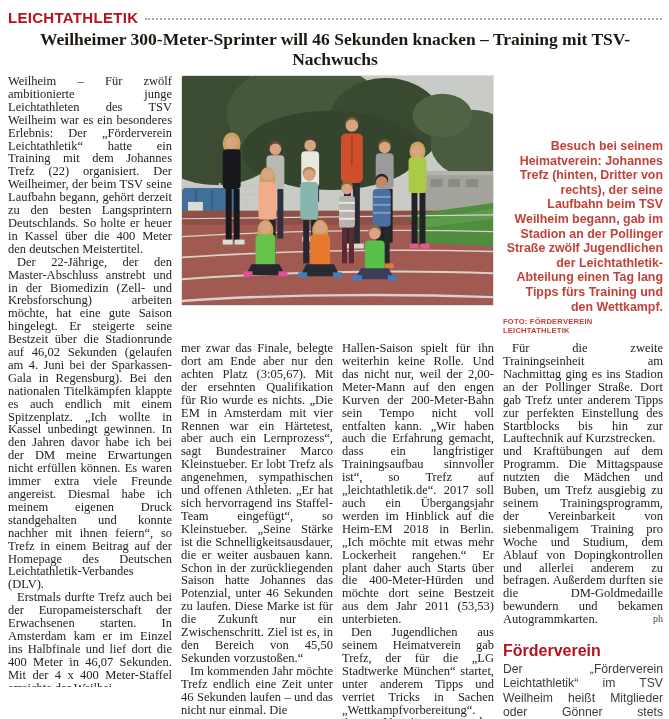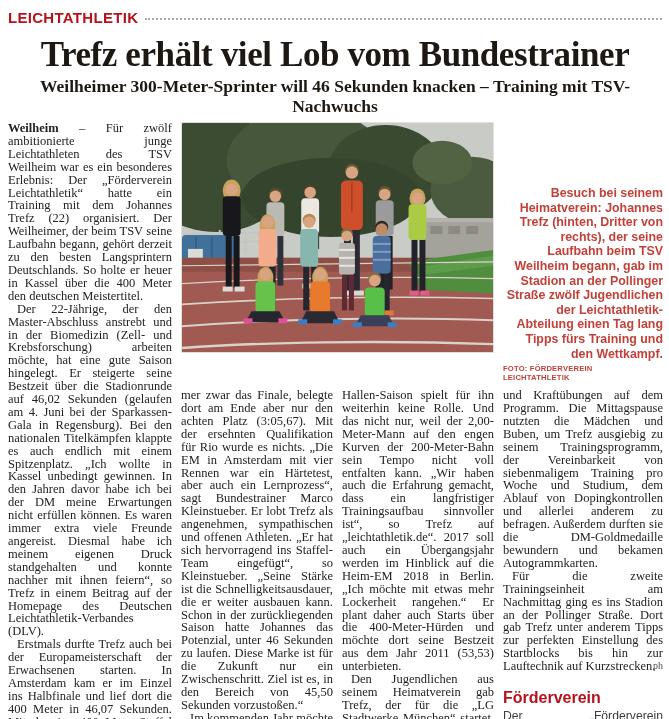--- a/index.html
+++ b/index.html
@@ -26,21 +26,21 @@
   
   .content{
     display:grid;
     grid-template-columns:164px 152px 152px 160px;
     column-gap:9px;
     align-items:start;
   }
   .col{font-size:12.5px;line-height:12.9px;text-align:justify;overflow:hidden;}
   .col p{margin:0;}
   .col p.indent{text-indent:9px;}
-  .lead{font-weight:700;}
+  .lead{font-weight:400;}
   .col1{grid-column:1;grid-row:1 / 3;height:612px;}
   .photo{
     grid-column:2 / 4;grid-row:1;margin:0;height:231px;
     border:1px solid #e2e0dd;box-sizing:border-box;background:#c9cbc8;
   }
   .photo svg{display:block;width:100%;height:100%;}
   .caption-block{grid-column:4;grid-row:1;padding-top:64px;}
   .caption{
     margin:0;font-family:"Liberation Sans","DejaVu Sans",sans-serif;
     font-weight:700;font-size:12.4px;line-height:14.6px;color:#c2423a;text-align:right;
@@ -69,21 +69,20 @@
 </head>
 <body>
 
 <div class="page">
 
   <header>
     <div class="kicker-row">
       <span class="kicker">LEICHTATHLETIK</span>
       <span class="kicker-rule"></span>
     </div>
-    <h1 class="headline">Trefz erhält viel Lob vom Bundestrainer</h1>
     <h2 class="subheadline">Weilheimer 300-Meter-Sprinter will 46 Sekunden knacken – Training mit TSV-Nachwuchs</h2>
   </header>
 
   <div class="content">
 
     <div class="col col1">
       <p class="para"><span class="lead">Weilheim</span><span> – Für zwölf ambitionierte junge Leichtathleten des TSV Weilheim war es ein besonderes Erlebnis: Der „Förderverein Leichtathletik“ hatte ein Training mit dem Johannes Trefz (22) organisiert. Der Weilheimer, der beim TSV seine Laufbahn begann, gehört derzeit zu den besten Langsprintern Deutschlands. So holte er heuer in Kassel über die 400 Meter den deutschen Meistertitel.</span></p>
       <p class="para indent">Der 22-Jährige, der den Master-Abschluss anstrebt und in der Biomedizin (Zell- und Krebsforschung) arbeiten möchte, hat eine gute Saison hingelegt. Er steigerte seine Bestzeit über die Stadionrunde auf 46,02 Sekunden (gelaufen am 4. Juni bei der Sparkassen-Gala in Regensburg). Bei den nationalen Titelkämpfen klappte es auch endlich mit einem Spitzenplatz. „Ich wollte in Kassel unbedingt gewinnen. In den Jahren davor habe ich bei der DM meine Erwartungen nicht erfüllen können. Es waren immer extra viele Freunde angereist. Diesmal habe ich meinem eigenen Druck standgehalten und konnte nachher mit ihnen feiern“, so Trefz in einem Beitrag auf der Homepage des Deutschen Leichtathletik-Verbandes (DLV).</p>
       <p class="para indent">Erstmals durfte Trefz auch bei der Europameisterschaft der Erwachsenen starten. In Amsterdam kam er im Einzel ins Halbfinale und lief dort die 400 Meter in 46,07 Sekunden. Mit der 4 x 400 Meter-Staffel erreichte der Weilhei-</p>
     </div>
@@ -268,22 +267,22 @@
       <p class="para">mer zwar das Finale, belegte dort am Ende aber nur den achten Platz (3:05,67). Mit der ersehnten Qualifikation für Rio wurde es nichts. „Die EM in Amsterdam mit vier Rennen war ein Härtetest, aber auch ein Lernprozess“, sagt Bundestrainer Marco Kleinstueber. Er lobt Trefz als angenehmen, sympathischen und offenen Athleten. „Er hat sich hervorragend ins Staffel-Team eingefügt“, so Kleinstueber. „Seine Stärke ist die Schnelligkeitsausdauer, die er weiter ausbauen kann. Schon in der zurückliegenden Saison hatte Johannes das Potenzial, unter 46 Sekunden zu laufen. Diese Marke ist für die Zukunft nur ein Zwischenschritt. Ziel ist es, in den Bereich von 45,50 Sekunden vorzustoßen.“</p>
       <p class="para indent">Im kommenden Jahr möchte Trefz endlich eine Zeit unter 46 Sekunden laufen – und das nicht nur einmal. Die</p>
     </div>
 
     <div class="col col3">
       <p class="para">Hallen-Saison spielt für ihn weiterhin keine Rolle. Und das nicht nur, weil der 2,00-Meter-Mann auf den engen Kurven der 200-Meter-Bahn sein Tempo nicht voll entfalten kann. „Wir haben auch die Erfahrung gemacht, dass ein langfristiger Trainingsaufbau sinnvoller ist“, so Trefz auf „leichtathletik.de“. 2017 soll auch ein Übergangsjahr werden im Hinblick auf die Heim-EM 2018 in Berlin. „Ich möchte mit etwas mehr Lockerheit rangehen.“ Er plant daher auch Starts über die 400-Meter-Hürden und möchte dort seine Bestzeit aus dem Jahr 2011 (53,53) unterbieten.</p>
       <p class="para indent">Den Jugendlichen aus seinem Heimatverein gab Trefz, der für die „LG Stadtwerke München“ startet, unter anderem Tipps und verriet Tricks in Sachen „Wettkampfvorbereitung“. Am Vormittag standen Stabilitäts-</p>
     </div>
 
     <div class="col col4">
+      <p class="para indent">Für die zweite Trainingseinheit am Nachmittag ging es ins Stadion an der Pollinger Straße. Dort gab Trefz unter anderem Tipps zur perfekten Einstellung des Startblocks bis hin zur Lauftechnik auf Kurzstrecken.</p>
       <p class="para">und Kraftübungen auf dem Programm. Die Mittagspause nutzten die Mädchen und Buben, um Trefz ausgiebig zu seinem Trainingsprogramm, der Vereinbarkeit von siebenmaligem Training pro Woche und Studium, dem Ablauf von Dopingkontrollen und allerlei anderem zu befragen. Außerdem durften sie die DM-Goldmedaille bewundern und bekamen Autogrammkarten.</p>
-      <p class="para indent">Für die zweite Trainingseinheit am Nachmittag ging es ins Stadion an der Pollinger Straße. Dort gab Trefz unter anderem Tipps zur perfekten Einstellung des Startblocks bis hin zur Lauftechnik auf Kurzstrecken.</p>
       <div class="author">ph</div>
       <section class="infobox">
         <h3>Förderverein</h3>
         <p>Der „Förderverein Leichtathletik“ im TSV Weilheim heißt Mitglieder oder Gönner stets willkommen. Weitere Infos gibt es per E-Mail (FoeveLaWM@web.de).</p>
       </section>
     </div>
 
   </div>
 </div>
 

